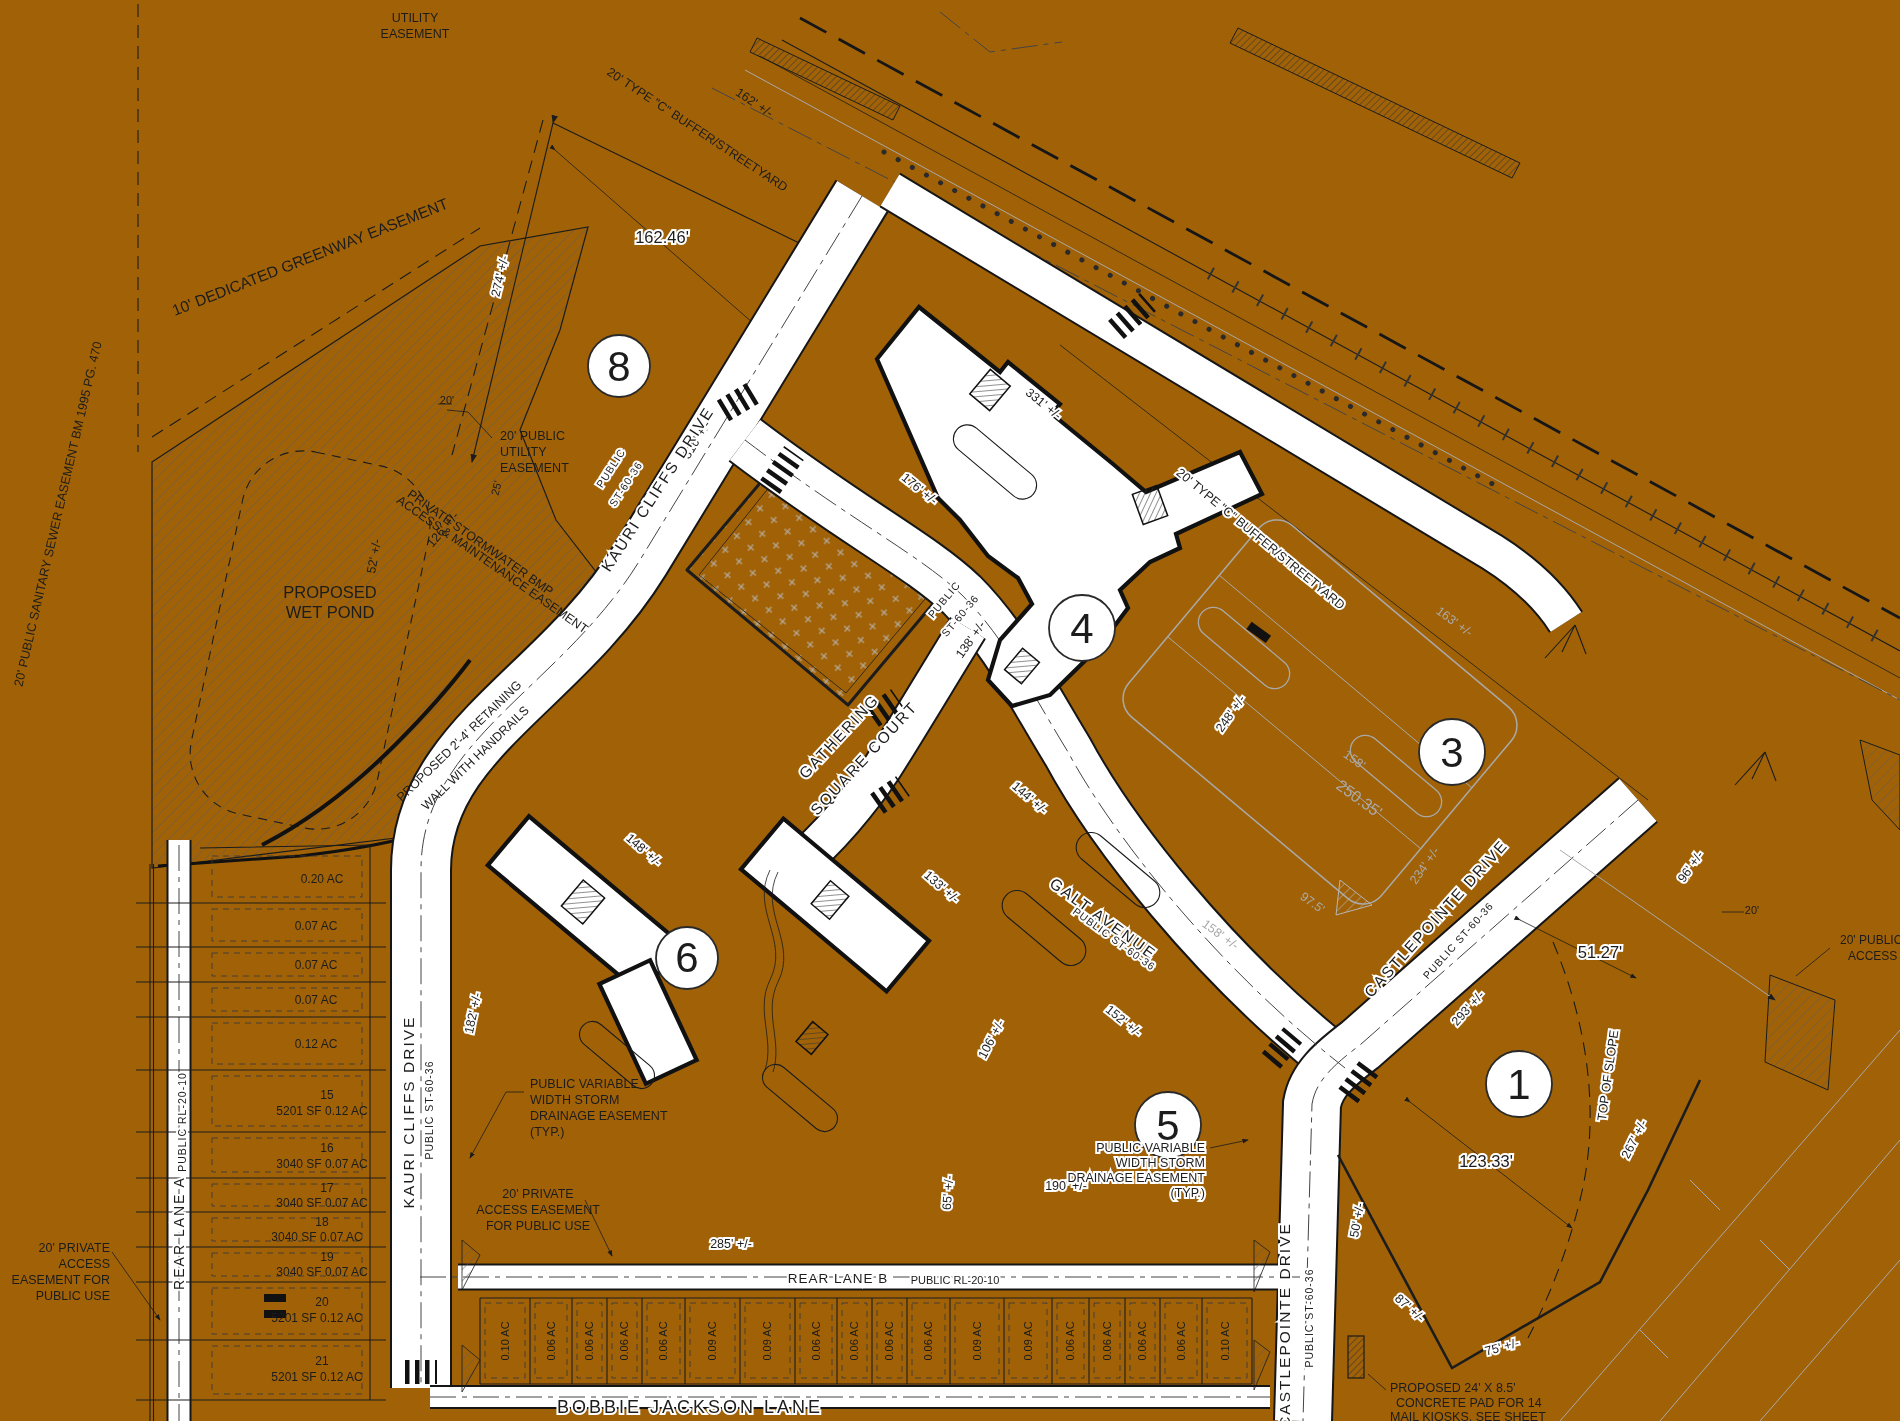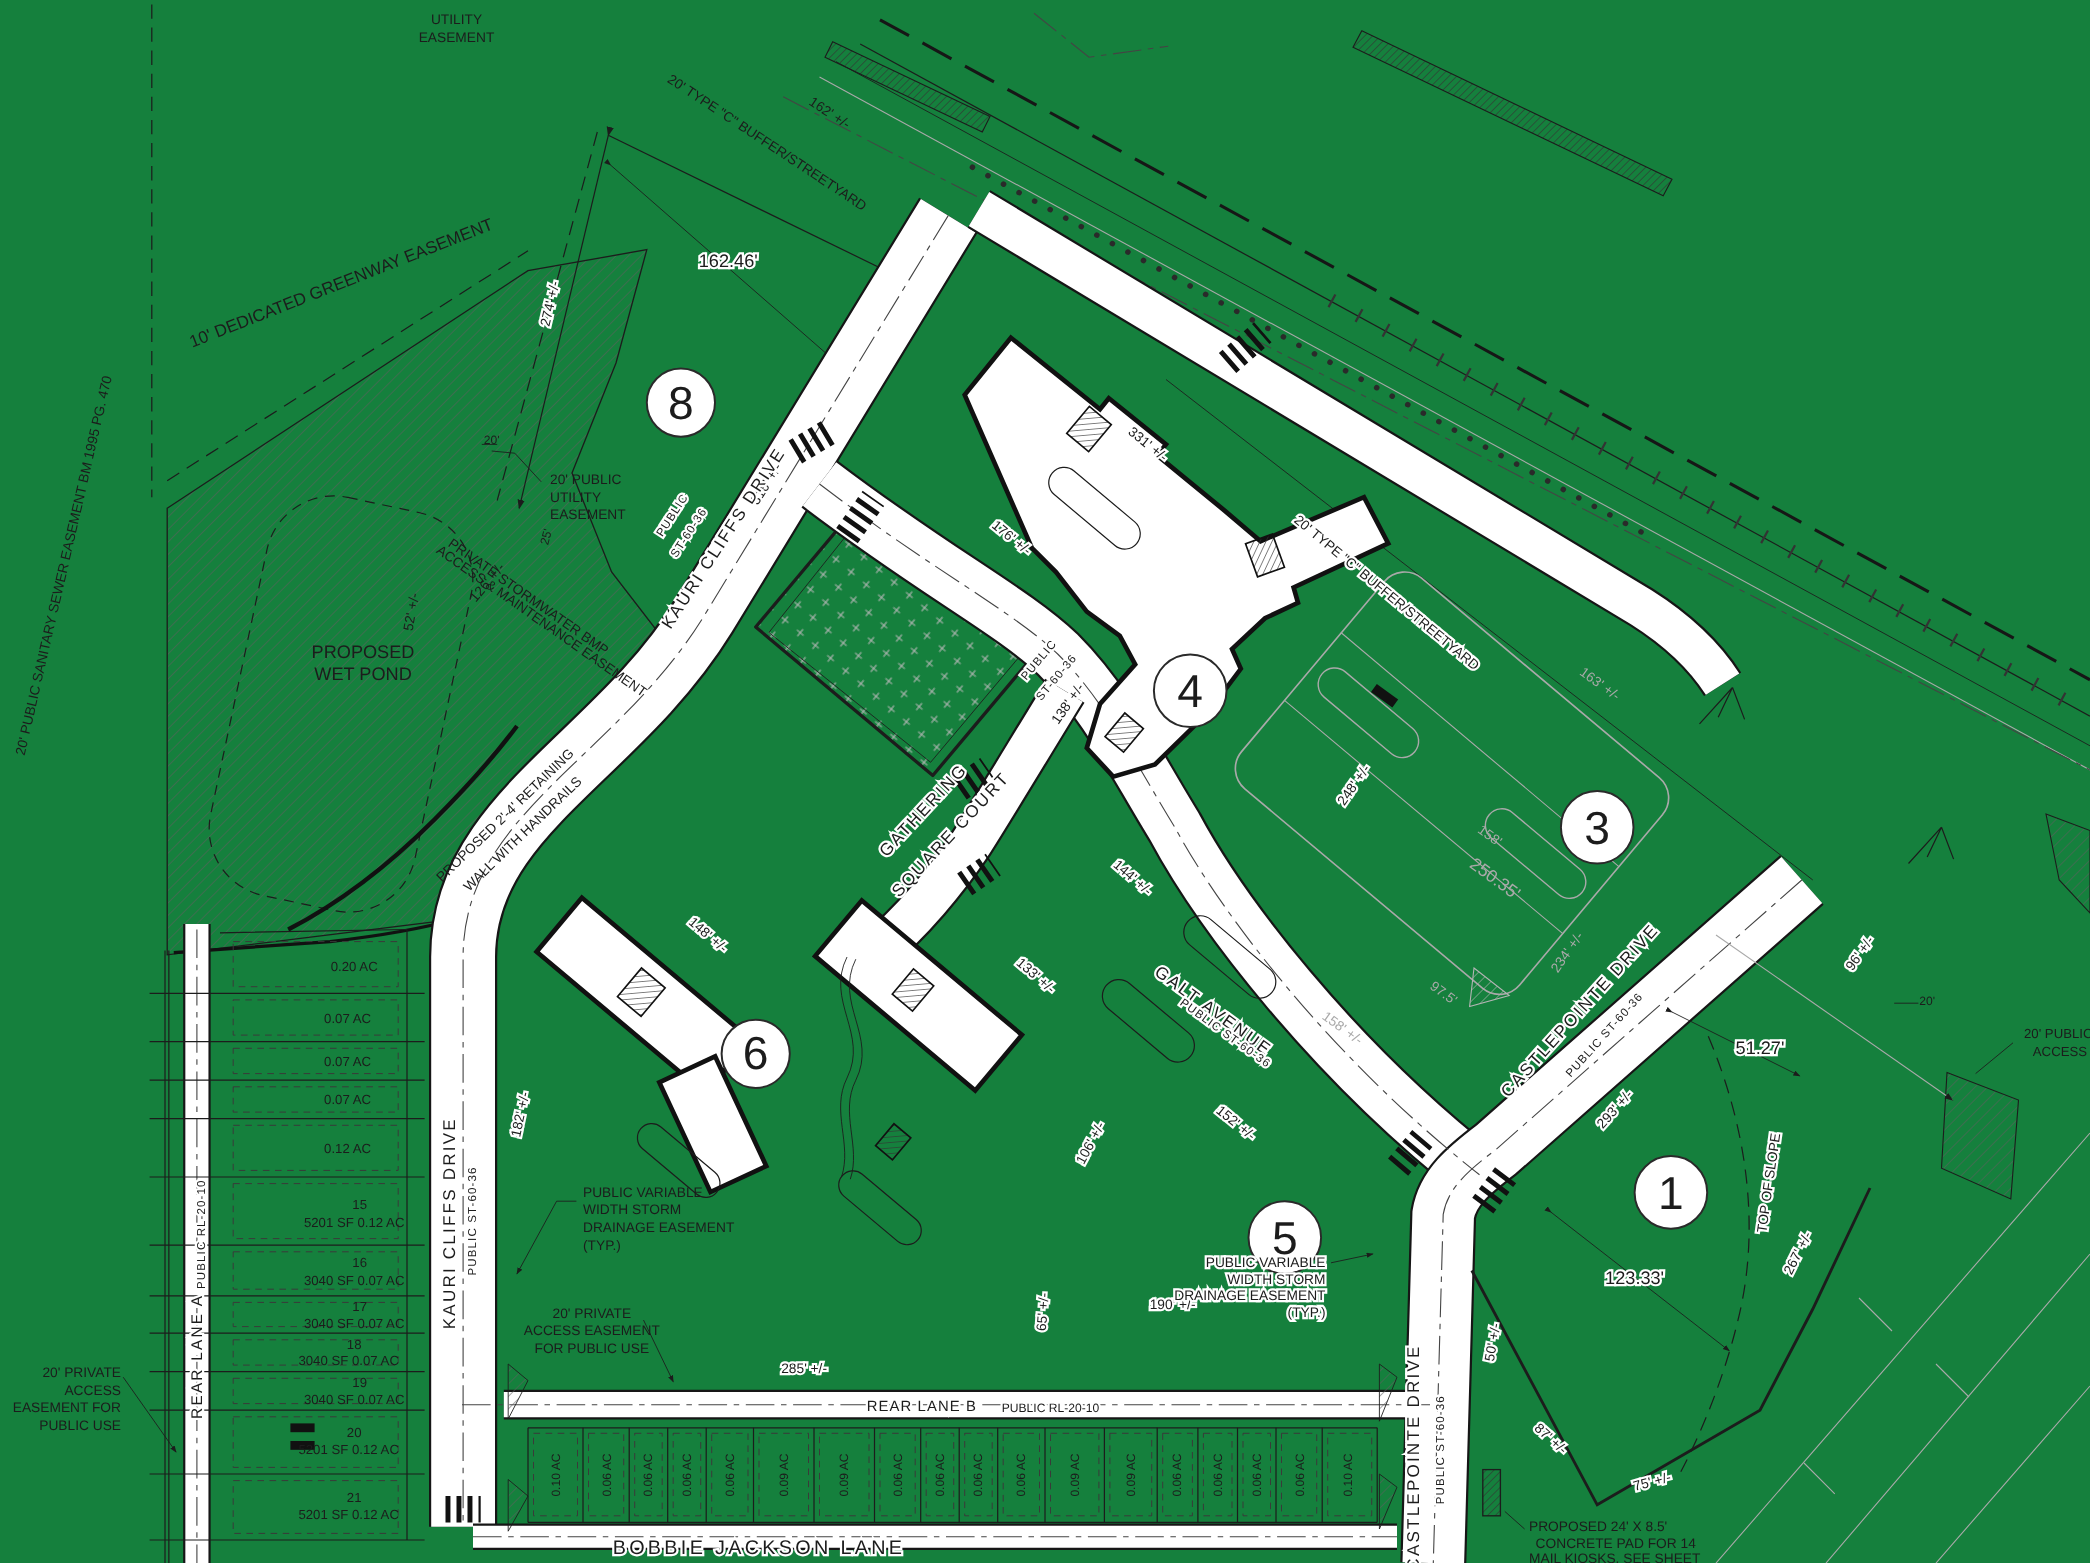--- a/index.html
+++ b/index.html
@@ -1,16 +1,16 @@
 <!DOCTYPE html>
 <html><head>
 <meta charset="utf-8">
 <style>
   html,body{margin:0;padding:0;background:#fff;}
-  .stage{position:relative;width:1900px;height:1421px;background:#15803d;overflow:hidden;
+  .stage{position:relative;width:1900px;height:1421px;background:#a16207;overflow:hidden;
          font-family:"Liberation Sans",sans-serif;}
   svg{display:block}
   text{fill:#1c1c1c;font-family:"Liberation Sans",sans-serif;}
   .ln{stroke:#1c1c1c;stroke-width:1.1;fill:none;}
   .thin{stroke:#1c1c1c;stroke-width:.8;fill:none;}
   .thk{stroke:#1c1c1c;stroke-width:2.6;fill:none;}
   .bld{stroke:#111;stroke-width:4.2;fill:#fff;stroke-linejoin:miter;}
   .dash{stroke:#1c1c1c;stroke-width:1.1;fill:none;stroke-dasharray:13 8;}
   .dd{stroke:#444;stroke-width:1;fill:none;stroke-dasharray:26 6 5 6;}
   .lotd{stroke:#3a3a3a;stroke-width:.9;fill:none;stroke-dasharray:6 5;}

